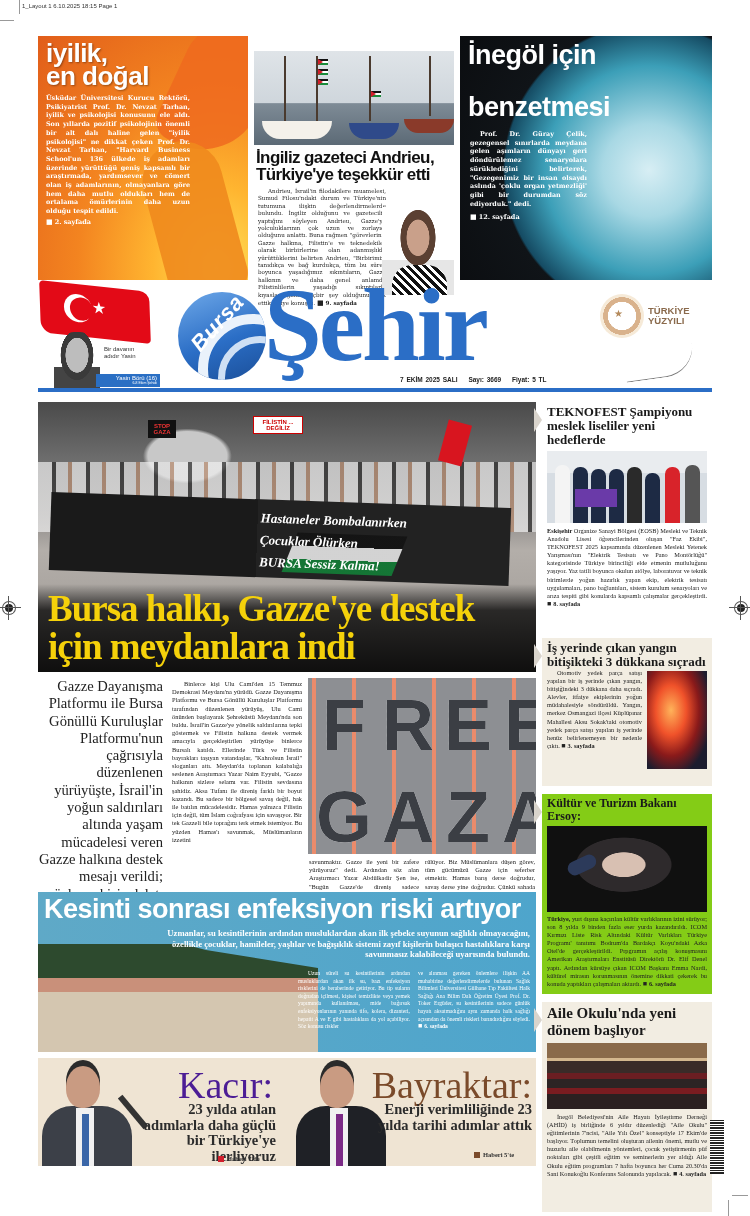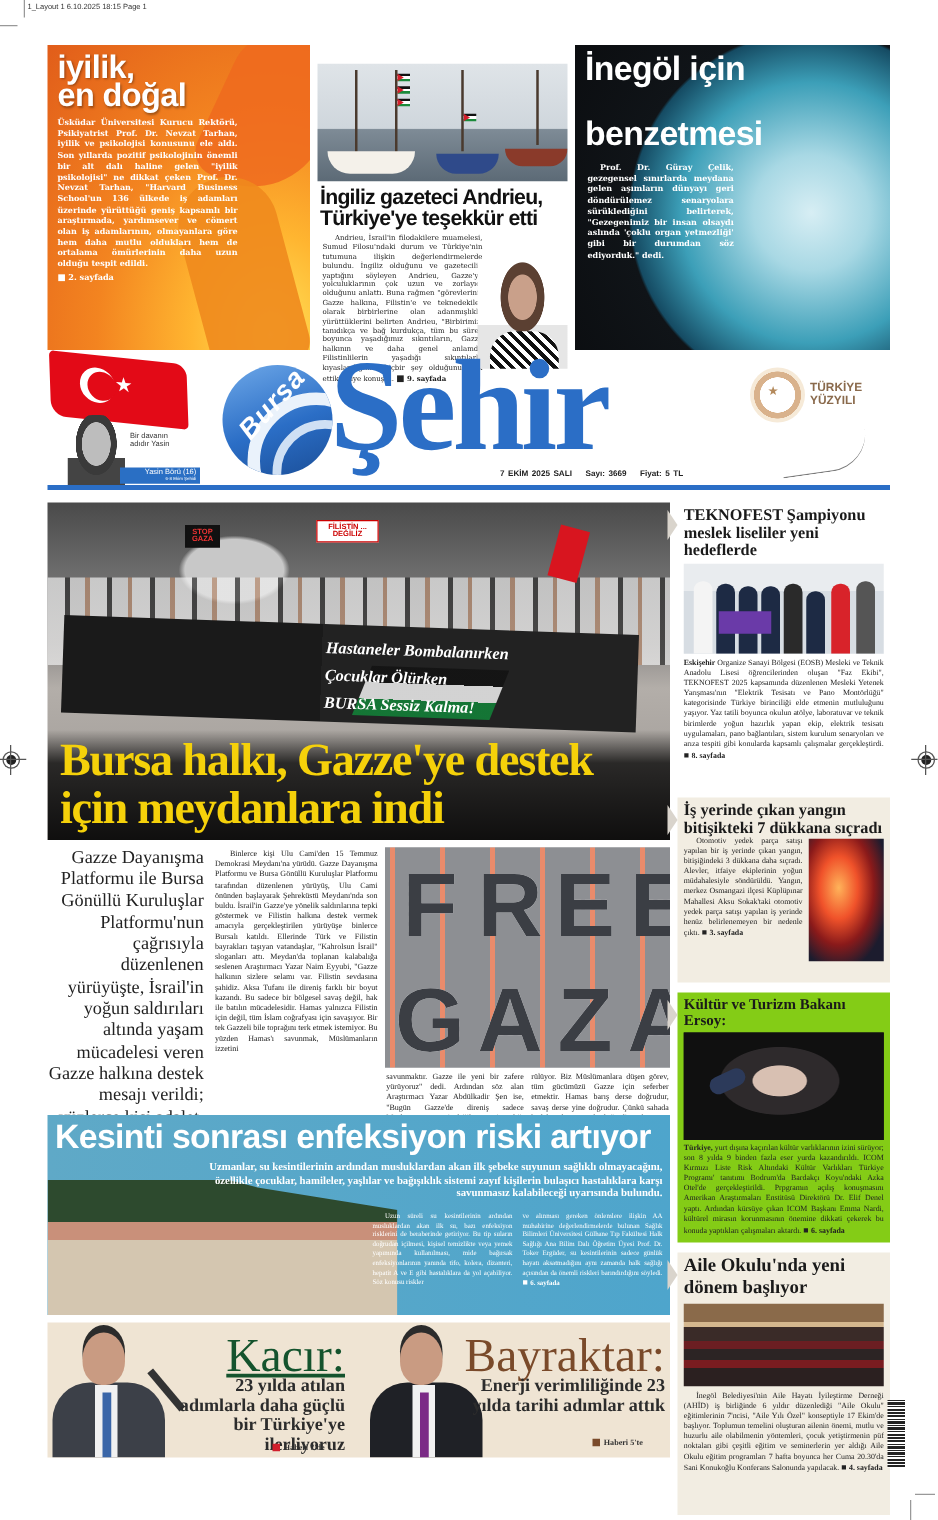--- a/index.html
+++ b/index.html
@@ -191,20 +191,21 @@
       <div class="man"></div>
     </div>
 
     <div class="promo-3">
       <h2>
         <span>İnegöl için</span><br>
         <br>
         <span>benzetmesi</span>
       </h2>
       <p>Prof. Dr. Güray Çelik, gezegensel sınırlarda meydana gelen aşımların dünyayı geri döndürülemez senaryolara sürüklediğini belirterek, "Gezegenimiz bir insan olsaydı aslında 'çoklu organ yetmezliği' gibi bir durumdan söz ediyorduk." dedi.</p>
+      <div class="ref ref-mark">12. sayfada</div>
     </div>
   </div>
 
   <div class="masthead">
     <div class="flag-tr">
       <div class="cres"></div>
         <div class="star">★</div>
     </div>
     <div class="martyr">
       <div class="face"></div>
@@ -283,21 +284,21 @@
   </div>
 
   <div class="ministers">
     <div class="person p1" style="left:4px;width:100px;">
       <div class="suit"></div>
         <div class="shirt"></div>
         <div class="tie"></div>
         <div class="head"></div>
     </div>
     <div class="mic" style="left:92px;top:34px;"></div>
-    <div class="min-title" style="left:140px;top:8px;width:98px;text-align:right;color:#14532d;text-decoration:underline;">Kacır:</div>
+    <div class="min-title" style="left:140px;top:8px;width:98px;color:#4c1d95;">Kacır:</div>
     <div class="min-sub" style="left:100px;top:44px;width:138px;">23 yılda atılan adımlarla daha güçlü bir Türkiye'ye ilerliyoruz</div>
     <div class="min-ref ref-red" style="left:180px;top:97px;">Haberi 7'de</div>
 
     <div class="person p2" style="left:258px;width:100px;">
       <div class="suit" style="background:#1f2126;"></div>
         <div class="shirt"></div>
         <div class="tie"></div>
         <div class="head"></div>
     </div>
     <div class="min-title" style="left:318px;top:8px;width:176px;text-align:right;color:#7a4a2a;">Bayraktar:</div>
@@ -318,21 +319,21 @@
         <div class="p" style="left:98px;height:50px;background:#1d2a44;"></div>
         <div class="p" style="left:118px;height:56px;background:#d8232a;"></div>
         <div class="p" style="left:138px;height:58px;background:#555;"></div>
         <div style="position:absolute;left:28px;top:38px;width:42px;height:18px;background:#6a3aa8;"></div>
       </div>
       <div class="txt"><b>Eskişehir</b><span> Organize Sanayi Bölgesi (EOSB) Mesleki ve Teknik Anadolu Lisesi öğrencilerinden oluşan "Faz Ekibi", TEKNOFEST 2025 kapsamında düzenlenen Mesleki Yetenek Yarışması'nın "Elektrik Tesisatı ve Pano Montörlüğü" kategorisinde Türkiye birinciliği elde etmenin mutluluğunu yaşıyor. Yaz tatili boyunca okulun atölye, laboratuvar ve teknik birimlerde yoğun hazırlık yapan ekip, elektrik tesisatı uygulamaları, pano bağlantıları, sistem kurulum senaryoları ve arıza tespiti gibi konularda kapsamlı çalışmalar gerçekleştirdi.</span> <b class="ref-mark">8. sayfada</b></div>
     </div>
 
     <div class="rbox" style="top:236px;height:148px;">
       <div class="tip"></div>
-      <h3>İş yerinde çıkan yangın bitişikteki 7 dükkana sıçradı</h3>
+      <h3>İş yerinde çıkan yangın bitişikteki 3 dükkana sıçradı</h3>
       <div class="photo photo-fire"></div>
       <div class="txt" style="text-indent:10px;"><span>Otomotiv yedek parça satışı yapılan bir iş yerinde çıkan yangın, bitişiğindeki 3 dükkana daha sıçradı. Alevler, itfaiye ekiplerinin yoğun müdahalesiyle söndürüldü. Yangın, merkez Osmangazi ilçesi Küplüpınar Mahallesi Aksu Sokak'taki otomotiv yedek parça satışı yapılan iş yerinde henüz belirlenemeyen bir nedenle çıktı.</span> <b class="ref-mark">3. sayfada</b></div>
     </div>
 
     <div class="rbox" style="top:392px;height:200px;background:#84cc16;">
       <div class="tip"></div>
       <h3 style="font-size:12px;line-height:13px;">
         <span>Kültür ve Turizm Bakanı Ersoy:</span><br>
       </h3>
       <div class="photo photo-minister"></div>

